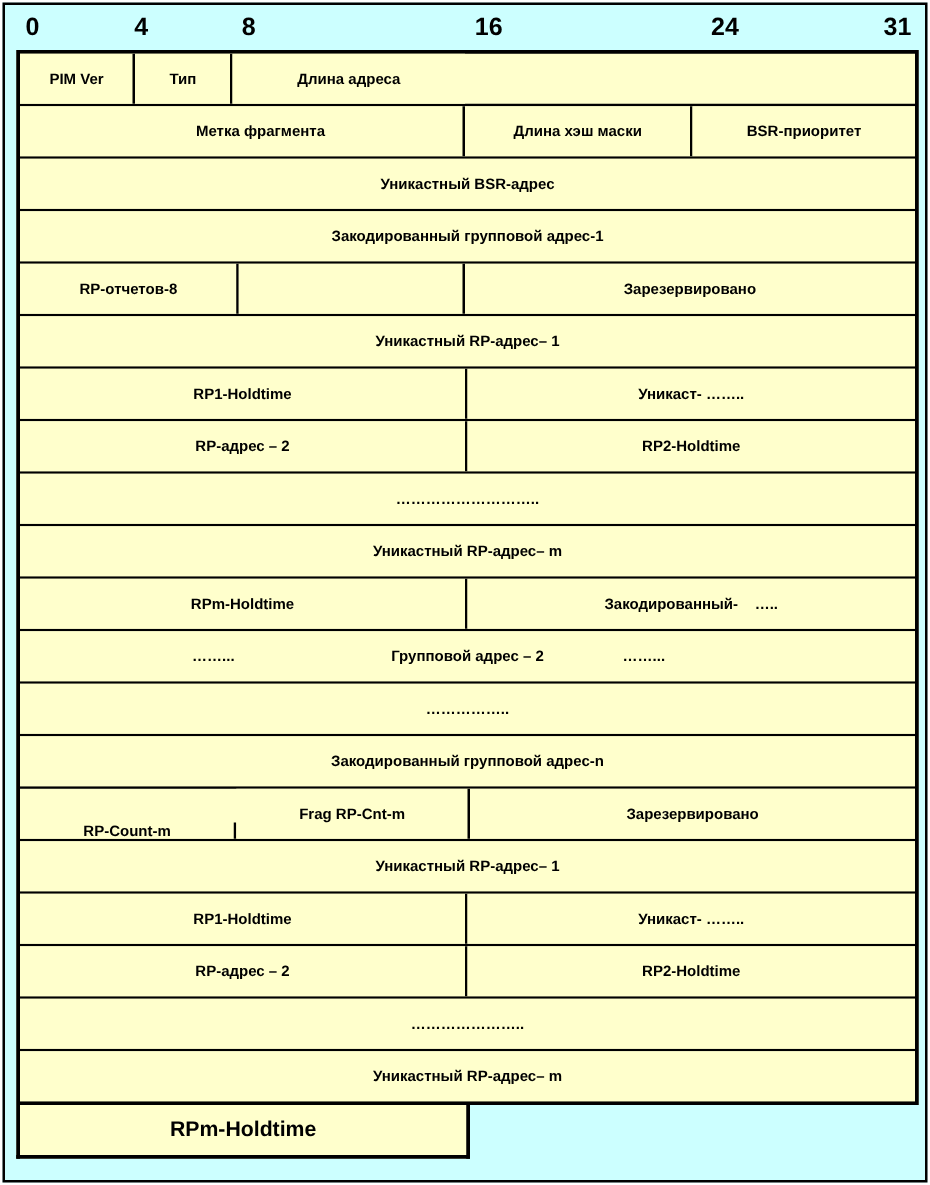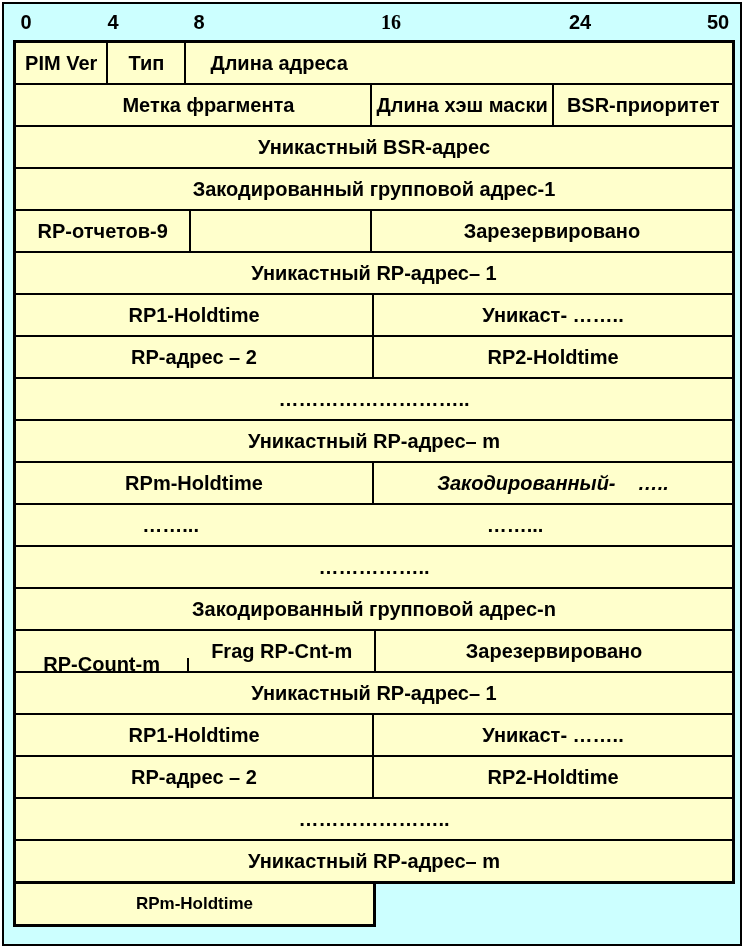--- a/index.html
+++ b/index.html
@@ -19,63 +19,63 @@
   }
   .frame{
     position:absolute;left:9px;top:36px;width:722px;
     border:3px solid var(--border);background:var(--cell_bg);
   }
   .row{display:flex;height:42px;border-bottom:2px solid var(--border);}
   .row:last-child{height:40px;border-bottom:none;}
   .cell{
     position:relative;display:flex;align-items:center;justify-content:center;
     border-right:2px solid var(--border);background:var(--cell_bg);
-    font-weight:bold;font-size:20px;text-align:center;white-space:nowrap;overflow:visible;
+    font-weight:bold;font-size:12px;text-align:center;white-space:nowrap;overflow:visible;
   }
   .cell:last-child{border-right:none;}
   .part-center{display:inline-block;}
   .part-left,.part-right{position:absolute;top:50%;transform:translate(-50%,-50%);}
   .footer-cell{
     position:absolute;left:9px;top:880px;width:363px;height:43px;
     border:3px solid var(--border);border-top:none;background:var(--cell_bg);
     display:flex;align-items:center;justify-content:center;
     font-weight:bold;font-size:17px;
   }
 </style>
 </head>
 <body>
 
 <div class="page">
   <div class="ruler">
       <span class="tick" style="left: 22px;">0</span>
       <span class="tick" style="left: 109px;">4</span>
       <span class="tick" style="left: 195px;">8</span>
-      <span class="tick" style="left: 387px; font-family: Liberation Serif, serif;">16</span>
+      <span class="tick" style="left: 387px;">16</span>
       <span class="tick" style="left: 576px;">24</span>
-      <span class="tick" style="left: 714px;">50</span>
+      <span class="tick" style="left: 714px;">31</span>
     </div>
   <div class="frame">
       <div class="row">
         <div class="cell" style="flex: 0 0 12.9%;">PIM Ver</div>
         <div class="cell" style="flex: 0 0 10.9%;">Тип</div>
         <div class="cell" style="flex: 0 0 25.9%;">Длина адреса</div>
       </div>
       <div class="row">
         <div class="cell" style="flex: 0 0 49.7%; padding-left: 31px;">Метка фрагмента</div>
         <div class="cell" style="flex: 0 0 25.5%;">Длина хэш маски</div>
         <div class="cell" style="flex: 0 0 24.8%;">BSR-приоритет</div>
       </div>
       <div class="row">
         <div class="cell" style="flex: 0 0 100%;">Уникастный BSR-адрес</div>
       </div>
       <div class="row">
         <div class="cell" style="flex: 0 0 100%;">Закодированный групповой адрес-1</div>
       </div>
       <div class="row">
-        <div class="cell" style="flex: 0 0 24.5%;">RP-отчетов-9</div>
+        <div class="cell" style="flex: 0 0 24.5%;">RP-отчетов-8</div>
         <div class="cell" style="flex: 0 0 25.2%;"></div>
         <div class="cell" style="flex: 0 0 50.3%;">Зарезервировано</div>
       </div>
       <div class="row">
         <div class="cell" style="flex: 0 0 100%;">Уникастный RP-адрес– 1</div>
       </div>
       <div class="row">
         <div class="cell" style="flex: 0 0 50%;">RP1-Holdtime</div>
         <div class="cell" style="flex: 0 0 50%;">Уникаст-&nbsp;……..</div>
       </div>
@@ -84,25 +84,26 @@
         <div class="cell" style="flex: 0 0 50%;">RP2-Holdtime</div>
       </div>
       <div class="row">
         <div class="cell" style="flex: 0 0 100%;">………………………..</div>
       </div>
       <div class="row">
         <div class="cell" style="flex: 0 0 100%;">Уникастный RP-адрес– m</div>
       </div>
       <div class="row">
         <div class="cell" style="flex: 0 0 50%;">RPm-Holdtime</div>
-        <div class="cell" style="flex: 0 0 50%; font-style: italic;">Закодированный-&nbsp;&nbsp;&nbsp;&nbsp;…..</div>
+        <div class="cell" style="flex: 0 0 50%;">Закодированный-&nbsp;&nbsp;&nbsp;&nbsp;…..</div>
       </div>
       <div class="row">
         <div class="cell" style="flex: 0 0 100%;">
           <span class="part-left" style="left: 21.6%;">……...</span>
+          <span class="part-center">Групповой адрес – 2</span>
           <span class="part-right" style="left: 69.7%;">……...</span>
         </div>
       </div>
       <div class="row">
         <div class="cell" style="flex: 0 0 100%;">……………..</div>
       </div>
       <div class="row">
         <div class="cell" style="flex: 0 0 100%;">Закодированный групповой адрес-n</div>
       </div>
       <div class="row">

